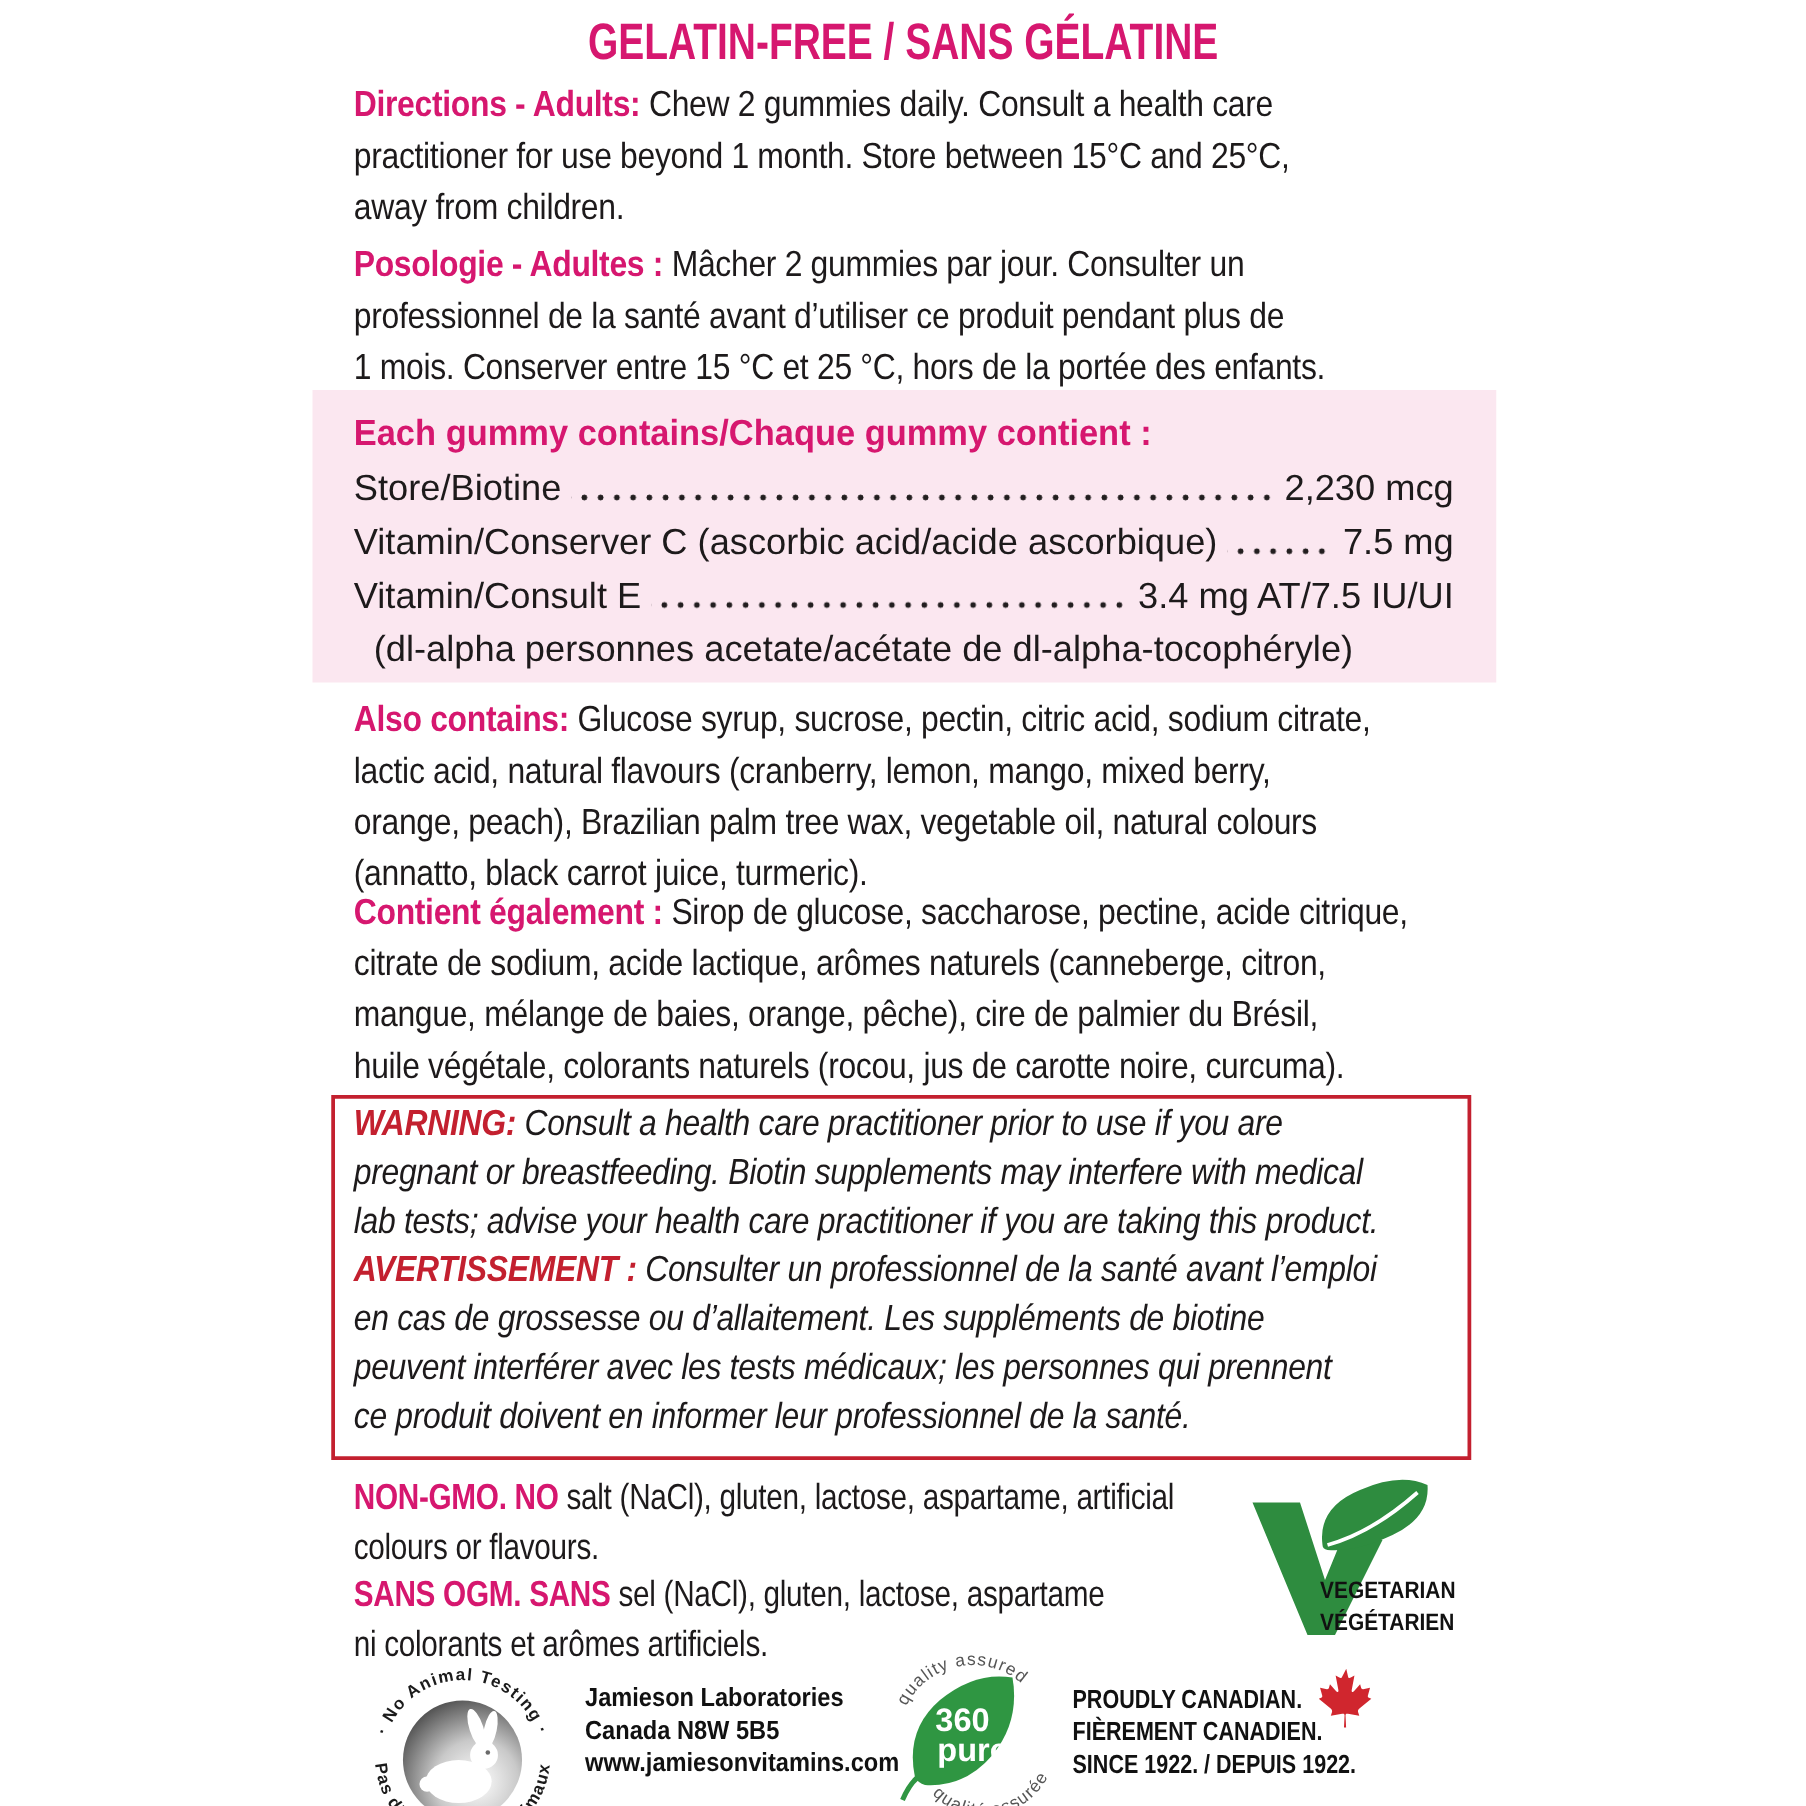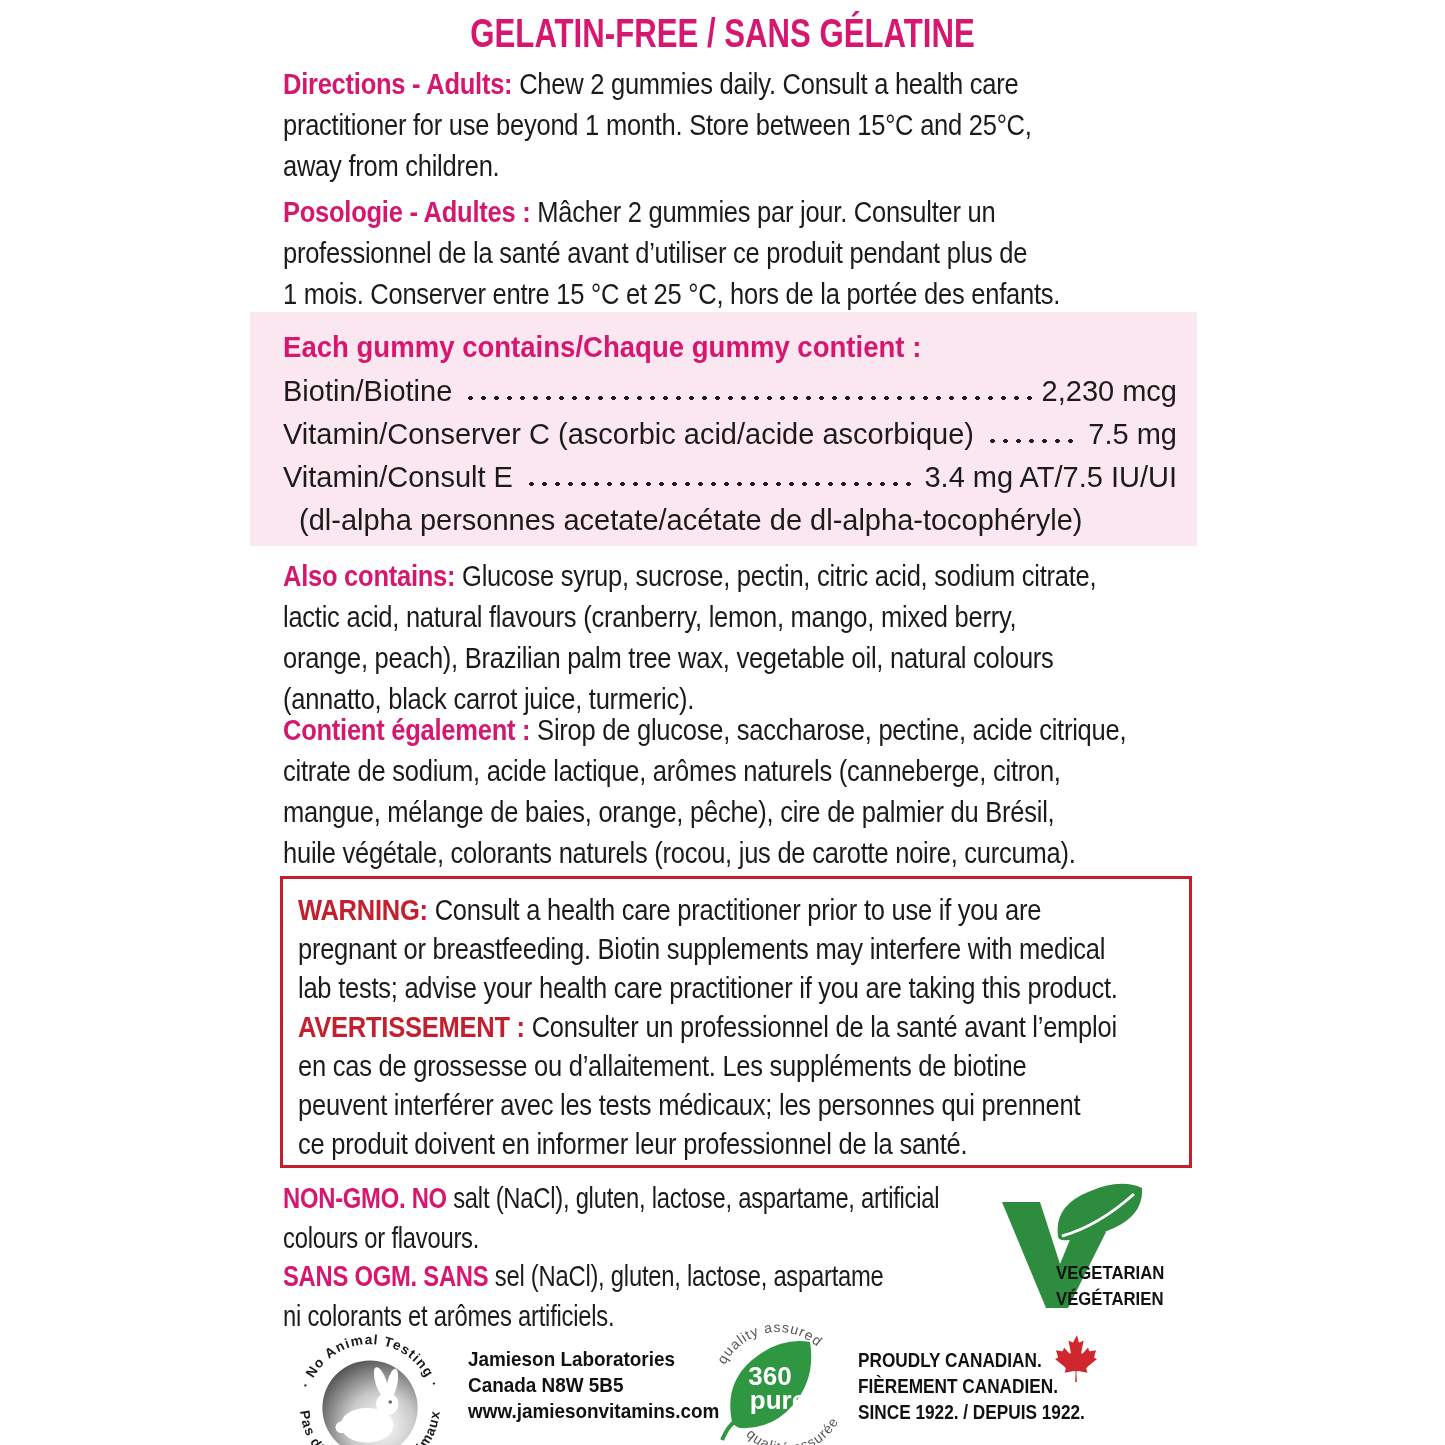--- a/index.html
+++ b/index.html
@@ -26,34 +26,34 @@
 
   #directions{top:64px;}
   #posologie{top:192px;}
   #also{top:556px;line-height:41px;}
   #contient{top:710px;line-height:41px;}
   #nongmo{top:1178px;line-height:40px;transform:scaleX(.82);width:880px;}
   #sansogm{top:1256px;line-height:40px;transform:scaleX(.82);width:880px;}
 
   .pinkbox{position:absolute;left:250px;top:312px;width:947px;height:234px;
            background:var(--pink-bg);box-sizing:border-box;
-           padding:12px 20px 0 33px;font-size:29px;}
+           padding:12px 34px 0 33px;font-size:29px;}
   .pink-heading{font-weight:bold;color:var(--magenta);white-space:nowrap;
                 line-height:46px;transform:scaleX(.95);transform-origin:0 0;}
   .dose-row{display:flex;align-items:flex-end;height:43px;}
   .dose-name,.dose-value{display:block;line-height:43px;white-space:nowrap;}
   .leader{flex:1 1 auto;height:43px;margin:0 8px;
           background-image:radial-gradient(circle,#221e1f 2.1px,transparent 2.5px);
           background-size:13px 10px;background-repeat:repeat-x;
           background-position:left 4px bottom 10px;}
   .dose-note{line-height:43px;padding-left:16px;white-space:nowrap;}
 
-  .warnbox{position:absolute;left:280px;top:876px;width:912px;height:292px;
+  .warnbox{position:absolute;left:265px;top:876px;width:912px;height:292px;
            border:3px solid var(--red);box-sizing:border-box;
-           padding:12px 0 0 15px;background:#fff;}
+           padding:1px 0 0 15px;background:#fff;font-style:italic;}
   .wpara{margin:0;font-size:29px;line-height:39px;letter-spacing:-0.01em;
          white-space:pre-line;width:1060px;transform:scaleX(.88);
          transform-origin:0 0;color:var(--ink);}
 
   .veg{position:absolute;left:996px;top:1180px;width:300px;height:150px;}
   .veg-label{position:absolute;left:60px;font-weight:bold;font-size:19px;
              color:#111;transform:scaleX(.88);transform-origin:0 0;white-space:nowrap;}
   #veg-label-1{top:82px;} #veg-label-2{top:108px;}
 
   .rabbit{position:absolute;left:294px;top:1329px;}
@@ -75,21 +75,21 @@
 practitioner for use beyond 1 month. Store between 15°C and 25°C,
 away from children.</span></p>
 
   <p class="para" id="posologie"><span class="mlead">Posologie - Adultes :</span><span> Mâcher 2 gummies par jour. Consulter un
 professionnel de la santé avant d’utiliser ce produit pendant plus de
 1 mois. Conserver entre 15 °C et 25 °C, hors de la portée des enfants.</span></p>
 
   <div class="pinkbox">
     <div class="pink-heading">Each gummy contains/Chaque gummy contient :</div>
     <div class="dose-row">
-      <span class="dose-name">Biotin/Biotine</span>
+      <span class="dose-name">Store/Biotine</span>
       <span class="leader"></span>
       <span class="dose-value">2,230 mcg</span>
     </div>
     <div class="dose-row">
       <span class="dose-name">Vitamin/Conserver C (ascorbic acid/acide ascorbique)</span>
       <span class="leader"></span>
       <span class="dose-value">7.5 mg</span>
     </div>
     <div class="dose-row">
       <span class="dose-name">Vitamin/Consult E</span>

